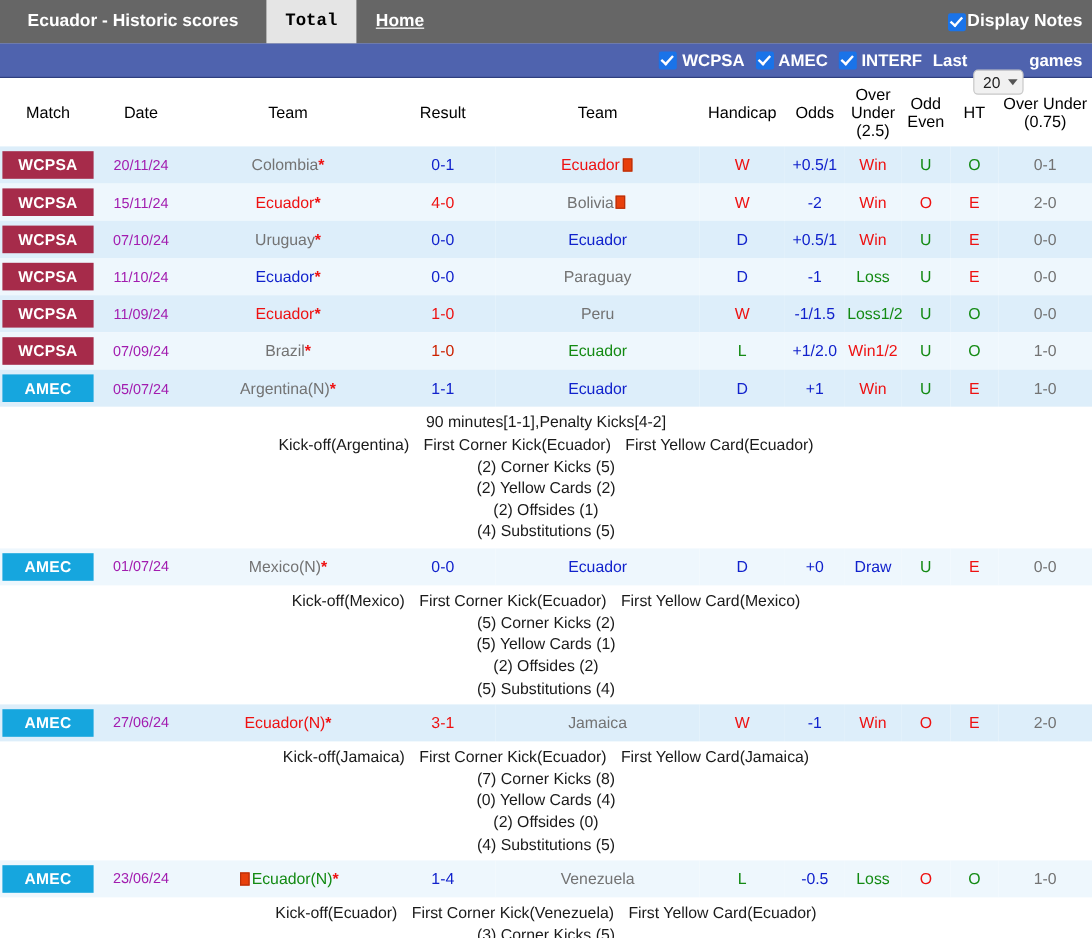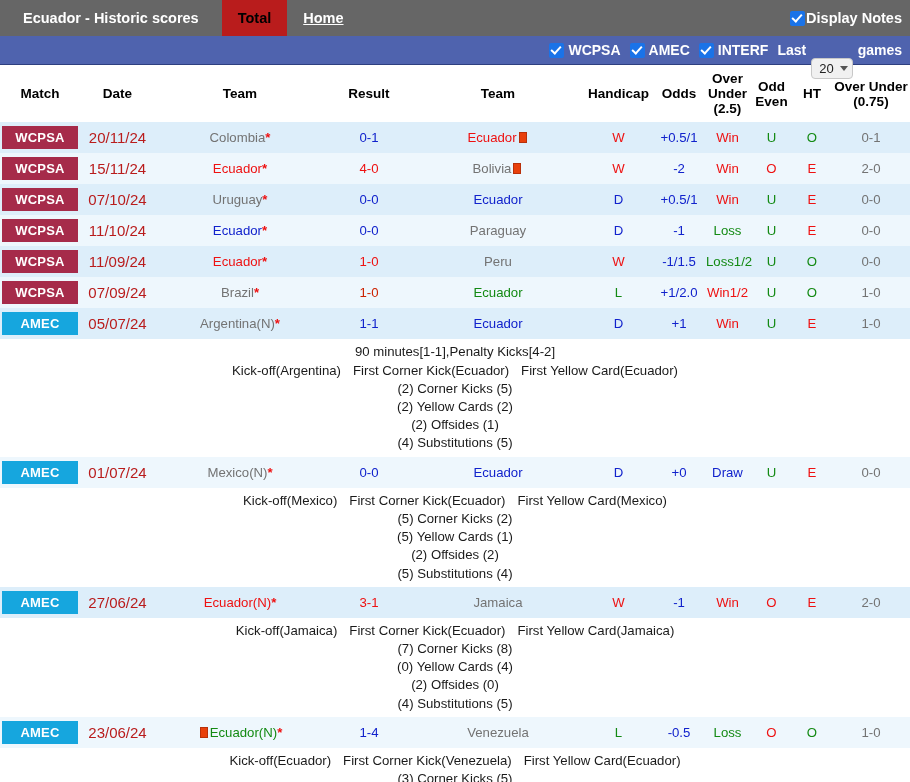--- a/index.html
+++ b/index.html
@@ -30,22 +30,23 @@
   }
   .tab {
     display: flex; align-items: center;
     padding: 0 16px;
     font-size: 14.5px;
     font-weight: bold;
     white-space: nowrap;
     cursor: pointer;
   }
   .tab.active {
-    background: #b91c1c;
+    background: #e5e5e5;
     color: #000000;
+    font-family: Liberation Mono, monospace;
   }
   .tab.link {
     color: #ffffff;
     text-decoration: underline;
   }
   .tabbar-right {
     margin-left: auto;
     display: flex;
     align-items: center;
     padding-right: 8px;
@@ -122,21 +123,21 @@
 
   
   table.scores {
     width: 910px;
     border-collapse: collapse;
     table-layout: fixed;
     font-size: 13.2px;
   }
   table.scores th {
     font-size: 13.5px;
-    font-weight: bold;
+    font-weight: normal;
     color: #000;
     padding: 6px 2px;
     vertical-align: middle;
     background: #ffffff;
     line-height: 1.12;
   }
   table.scores td {
     padding: 4px 2px;
     text-align: center;
     vertical-align: middle;
@@ -153,21 +154,21 @@
     font-size: 13px;
     text-align: center;
     letter-spacing: .2px;
   }
   td.match .badge {
     display: block;
     padding: 4px 0;
     height: 100%;
   }
 
-  .date { color: #b91c1c; font-size: 15px; }
+  .date { color: #a21caf; font-size: 12px; }
 
   
   .c-red   { color: #ee1111; }
   .c-blue  { color: #1122cc; }
   .c-green { color: #138a13; }
   .c-black { color: #737373; }
   .c-dred  { color: #cc2200; }
 
   .star { color: #ee1111; font-weight: bold; }
 

